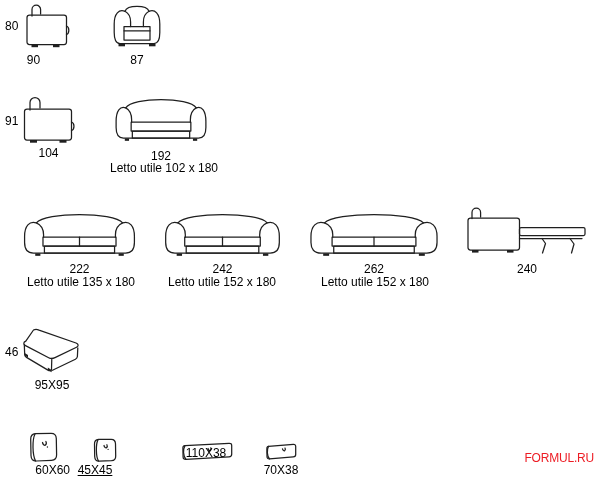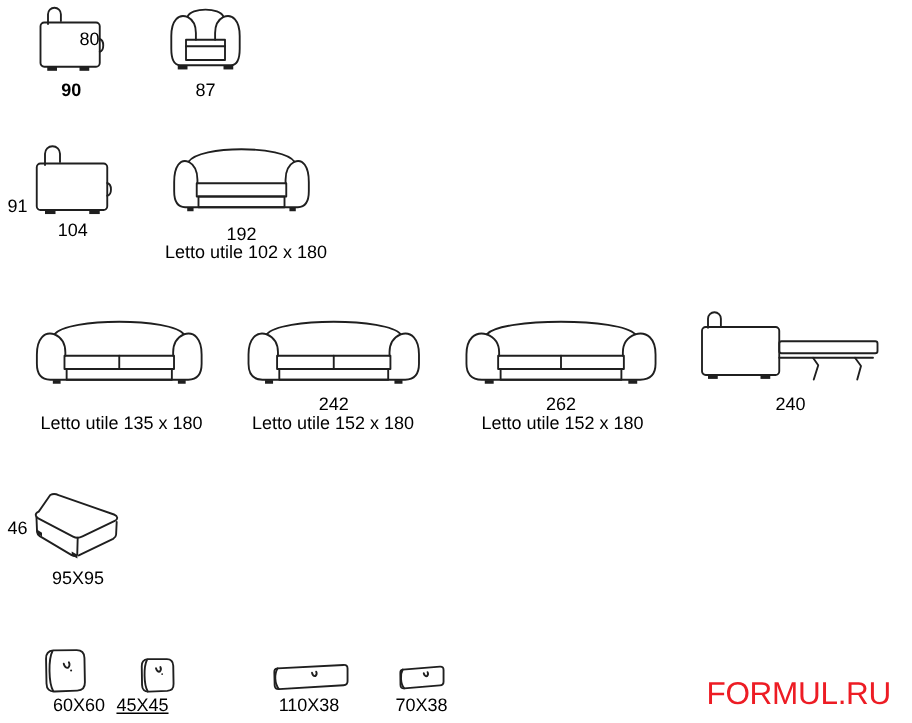--- a/index.html
+++ b/index.html
@@ -15,52 +15,52 @@
   svg.draw{position:absolute;overflow:visible;}
   svg.draw path, svg.draw rect, svg.draw line{
     fill:none;stroke:#1f1f1f;stroke-width:1.25;
     stroke-linecap:round;stroke-linejoin:round;
     vector-effect:non-scaling-stroke;
   }
   svg.draw .ft{fill:#1f1f1f;stroke:none;}
   svg.draw .dot{fill:#1f1f1f;stroke:none;}
   #watermark{
     position:absolute;top:451px;right:14px;
-    font-size:21px;font-weight:400;letter-spacing:-0.2px;
+    font-size:12px;font-weight:400;letter-spacing:-0.2px;
     color:#ED1C24;white-space:nowrap;
   }
 </style>
 </head>
 <body>
 
 <div id="canvas">
 
-  <div class="lbl left" style="left:5px;top:20px;margin-left:48px;">80</div>
+  <div class="lbl left" style="left:5px;top:20px;">80</div>
 
   <svg class="draw" style="left:25px;top:2px;" width="45" height="46" viewBox="0 0 45 46" preserveAspectRatio="none">
     <path d="M7,14 L7,7.5 A4.3,4.3 0 0 1 15.6,7.5 L15.6,12"></path>
     <rect x="2" y="13" width="39.5" height="29.5" rx="2.5"></rect>
     <path d="M41.5,24 C44.6,25 44.6,31.5 41.5,32.5"></path>
     <rect class="ft" x="6.5" y="42.5" width="6.5" height="2.7"></rect>
     <rect class="ft" x="28" y="42.5" width="6.5" height="2.7"></rect>
   </svg>
-  <div class="lbl" style="left:25px;top:54px;width:45px;font-weight:bold;">90</div>
+  <div class="lbl" style="left:11px;top:54px;width:45px;">90</div>
 
   <svg class="draw" style="left:112px;top:2px;" width="50" height="45" viewBox="0 0 50 45" preserveAspectRatio="none">
     <path d="M8,41.5 C3.8,41.5 2.2,37 2.2,30.5 L2.2,22 C2.2,11.5 7,7 13,9.3 C15.2,2.8 34.8,2.8 37,9.3 C43,7 47.8,11.5 47.8,22 L47.8,30.5 C47.8,37 46.2,41.5 42,41.5 Z"></path>
     <path d="M13,9.3 C16.6,11.2 18.6,14.8 18.6,20 L18.6,24.5"></path>
     <path d="M37,9.3 C33.4,11.2 31.4,14.8 31.4,20 L31.4,24.5"></path>
     <rect x="12" y="24.5" width="26" height="13.5"></rect>
     <path d="M12,28.8 L38,28.8"></path>
     <rect class="ft" x="6.5" y="41.5" width="6.5" height="2.8"></rect>
     <rect class="ft" x="37" y="41.5" width="6.5" height="2.8"></rect>
   </svg>
   <div class="lbl" style="left:112px;top:54px;width:50px;">87</div>
 
-  <div class="lbl left" style="left:5px;top:131px;">91</div>
+  <div class="lbl left" style="left:5px;top:115px;">91</div>
 
   <svg class="draw" style="left:22px;top:94px;" width="53" height="49" viewBox="0 0 53 49" preserveAspectRatio="none">
     <path d="M8,16 L8,8.5 A5,5 0 0 1 18,8.5 L18,14"></path>
     <rect x="2.5" y="15" width="47" height="31" rx="2.5"></rect>
     <path d="M49.5,28 C52.8,29 52.8,35.5 49.5,36.5"></path>
     <rect class="ft" x="8" y="46" width="7" height="2.7"></rect>
     <rect class="ft" x="37.5" y="46" width="7" height="2.7"></rect>
   </svg>
   <div class="lbl" style="left:22px;top:147px;width:53px;">104</div>
 
@@ -79,20 +79,21 @@
   <svg class="draw" style="left:22px;top:210px;" width="115" height="48" viewBox="0 0 200 84" preserveAspectRatio="none">
     <path d="M20,75.5 C9,75.5 4.5,68 4.5,57 L4.5,46 C4.5,28 13,18.5 25,22.5 C40,3 160,3 175,22.5 C187,18.5 195.5,28 195.5,46 L195.5,57 C195.5,68 191,75.5 180,75.5 Z"></path>
     <path d="M25,22.5 C33,26 37.5,33.5 37.5,43.5 L37.5,47.5"></path>
     <path d="M175,22.5 C167,26 162.5,33.5 162.5,43.5 L162.5,47.5"></path>
     <rect x="36.5" y="47.5" width="127" height="15.5"></rect>
     <path d="M100,47.5 L100,63"></path>
     <rect x="39" y="63" width="122" height="12.5"></rect>
     <rect class="ft" x="23" y="76" width="9" height="4.2"></rect>
     <rect class="ft" x="168" y="76" width="9" height="4.2"></rect>
   </svg>
+  <div class="lbl" style="left:22px;top:263px;width:115px;">222</div>
   <div class="lbl" style="left:16px;top:276px;width:130px;">Letto utile 135 x 180</div>
 
   <svg class="draw" style="left:163px;top:210px;" width="119" height="48" viewBox="0 0 200 84" preserveAspectRatio="none">
     <path d="M20,75.5 C9,75.5 4.5,68 4.5,57 L4.5,46 C4.5,28 13,18.5 25,22.5 C40,3 160,3 175,22.5 C187,18.5 195.5,28 195.5,46 L195.5,57 C195.5,68 191,75.5 180,75.5 Z"></path>
     <path d="M25,22.5 C33,26 37.5,33.5 37.5,43.5 L37.5,47.5"></path>
     <path d="M175,22.5 C167,26 162.5,33.5 162.5,43.5 L162.5,47.5"></path>
     <rect x="36.5" y="47.5" width="127" height="15.5"></rect>
     <path d="M100,47.5 L100,63"></path>
     <rect x="39" y="63" width="122" height="12.5"></rect>
     <rect class="ft" x="23" y="76" width="9" height="4.2"></rect>
@@ -151,21 +152,21 @@
     <path d="M12,8.5 c0.35,1.6 1.5,2.6 2.4,2.3 c0.9,-0.8 1,-2.2 0.5,-3.1"></path>
     <circle class="dot" cx="16.1" cy="12.4" r="0.6"></circle>
   </svg>
   <div class="lbl" style="left:72px;top:464px;width:46px;text-decoration:underline;">45X45</div>
 
   <svg class="draw" style="left:180px;top:441px;" width="54" height="21" viewBox="0 0 54 21" preserveAspectRatio="none">
     <path d="M5,4.6 L49,2.3 C51,2.2 51.7,3 51.7,4.7 L51.7,13.2 C51.7,14.9 51,15.7 49,15.8 L6,18.4 C4,18.5 3.1,17.6 3.1,15.9 L2.9,7.3 C2.8,5.6 3.3,4.7 5,4.6 Z"></path>
     <path d="M5,4.6 C2.8,8.2 3,15 6,18.4"></path>
     <path d="M28,7.5 c0.35,1.5 1.4,2.4 2.3,2.2 c0.8,-0.75 0.95,-2 0.5,-2.9"></path>
   </svg>
-  <div class="lbl" style="left:183px;top:464px;width:46px;">110X38</div>
+  <div class="lbl" style="left:183px;top:447px;width:46px;">110X38</div>
 
   <svg class="draw" style="left:264px;top:442px;" width="34" height="20" viewBox="0 0 34 20" preserveAspectRatio="none">
     <path d="M4.5,4.4 L29.3,2.4 C31,2.3 31.7,3.1 31.7,4.6 L31.7,12.5 C31.7,14 31,14.8 29.3,14.9 L5.5,16.9 C3.8,17 3,16.2 3,14.6 L2.9,6.9 C2.8,5.4 3.2,4.5 4.5,4.4 Z"></path>
     <path d="M4.5,4.4 C2.7,7.4 2.9,14 5.5,16.9"></path>
     <path d="M18.5,6.8 c0.3,1.4 1.3,2.2 2.1,2 c0.75,-0.7 0.9,-1.9 0.45,-2.7"></path>
   </svg>
   <div class="lbl" style="left:258px;top:464px;width:46px;">70X38</div>
 
   <div id="watermark">FORMUL.RU</div>
 

